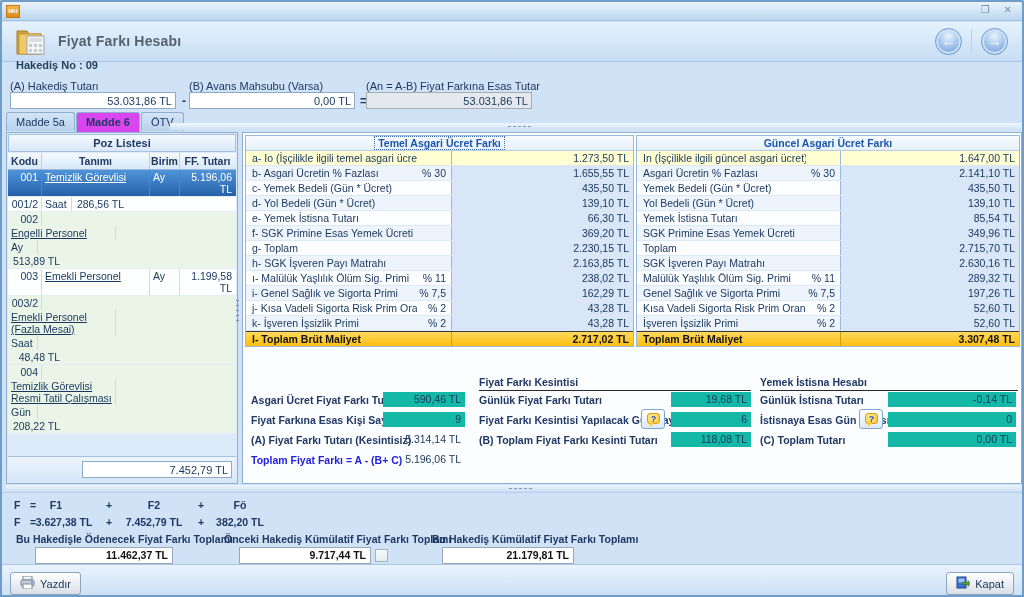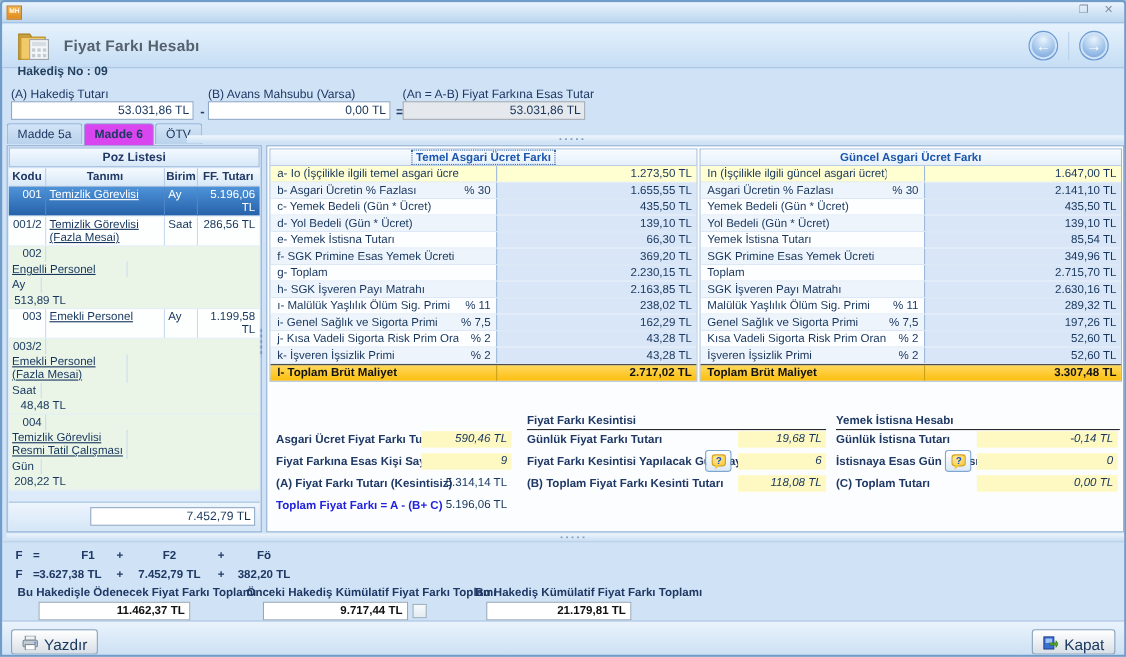--- a/index.html
+++ b/index.html
@@ -67,35 +67,35 @@
   .crow.hl .cv{background:#ffffd2;}
   .t1 .cv{width:182px;}
   .t2 .cv{width:179px;}
   .ct-total{display:flex;height:15px;font-size:10.5px;font-weight:bold;color:#121212;background:linear-gradient(#ffd95e,#fdbe0f);border-top:1px solid #3a3a3a;}
   .ct-total .cl{line-height:14px;}
   .ct-total .cv{background:transparent;border-left:1px solid #caa21a;}
   
   .slabel{position:absolute;font-size:10.5px;font-weight:bold;color:#1f3864;white-space:nowrap;}
   .slabel.blue{color:#2222dd;}
   .sval{position:absolute;height:15px;font-size:10.5px;color:#17365d;text-align:right;line-height:15px;padding-right:4px;}
-  .sval.gray{background:#fef9c3;font-style:italic;}
+  .sval.gray{background:#14b8a6;}
   .sec-title{position:absolute;font-size:10.5px;font-weight:bold;color:#1f3864;border-bottom:1px solid #2a2a2a;padding-bottom:2px;}
   .helpbtn{position:absolute;width:24px;height:20px;border:1px solid #7ea6cf;border-radius:3px;background:linear-gradient(#ffffff,#dcE9f6);cursor:pointer;}
   .bubble{position:absolute;left:5px;top:3px;width:13px;height:11px;background:radial-gradient(circle at 35% 30%,#ffec9a,#fdc72f);border:1px solid #d89e12;border-radius:3px;color:#1b55c8;font-size:9px;font-weight:bold;text-align:center;line-height:10px;}
   .bubble:after{content:"";position:absolute;left:2px;bottom:-4px;border:2px solid transparent;border-top-color:#fdc72f;border-left-color:#fdc72f;}
   
   .h-splitter{position:absolute;left:4px;top:483px;width:1016px;height:7px;background:linear-gradient(#eef5fd,#c8ddf2);}
   .formula{position:absolute;left:0;top:490px;width:100%;height:40px;border-top:1px solid #b9d0e8;}
   .fx{position:absolute;font-size:10.5px;font-weight:bold;color:#1f3864;text-align:center;}
   .totals-label{position:absolute;top:531px;font-size:10.5px;font-weight:bold;color:#1f3864;white-space:nowrap;}
   .totals-field{position:absolute;top:545px;height:17px;background:#fff;border:1px solid #98a8ba;font-size:10.5px;font-weight:bold;color:#111;text-align:right;line-height:15px;padding-right:4px;}
   .checkbox{position:absolute;left:373px;top:547px;width:13px;height:13px;border:1px solid #a2b3c2;background:linear-gradient(#f7fafc,#e3ecf3);cursor:pointer;}
   
   .bottombar{position:absolute;left:0;top:562px;width:100%;height:35px;background:linear-gradient(#eaf3fd,#c9def2);border-top:1px solid #adc6e0;}
-  .btn{position:absolute;top:7px;height:23px;display:flex;align-items:flex-end;gap:5px;padding:0 9px;background:linear-gradient(#ffffff,#d9dfe6);border:1px solid #8ba4bd;border-radius:3px;font-size:14px;color:#17365d;cursor:pointer;}
+  .btn{position:absolute;top:7px;height:23px;display:flex;align-items:center;gap:5px;padding:0 9px;background:linear-gradient(#ffffff,#d9dfe6);border:1px solid #8ba4bd;border-radius:3px;font-size:11px;color:#17365d;cursor:pointer;}
   .btn.print{left:8px;}
   .btn.close{right:8px;}
 </style>
 </head>
 <body>
 
 <div class="window">
 
   <div class="titlebar">
     <div class="app-icon">MH</div>
@@ -158,21 +158,20 @@
     </div>
     <div class="poz-rows">
         <div class="prow sel">
     <div class="c-kodu">001</div>
     <div class="c-tanim">Temizlik Görevlisi</div>
     <div class="c-birim">Ay</div>
     <div class="c-tutar">5.196,06 TL</div>
   </div>
         <div class="prow">
     <div class="c-kodu">001/2</div>
-    <div class="c-tanim">Temizlik Görevlisi (Fazla Mesai)</div>
     <div class="c-birim">Saat</div>
     <div class="c-tutar">286,56 TL</div>
   </div>
         <div class="prow shade">
     <div class="c-kodu">002</div>
     <div class="c-tanim">Engelli Personel</div>
     <div class="c-birim">Ay</div>
     <div class="c-tutar">513,89 TL</div>
   </div>
         <div class="prow">
@@ -374,21 +373,21 @@
     <div class="sval gray" style="left:645px;top:299px;width:128px">0,00 TL</div>
   </div>
 
   <div class="h-splitter">
     <span class="dots-h" style="left:502px;top:2px"></span>
   </div>
 
   <div class="formula">
     <span class="fx" style="left:12px;top:6px">F</span>
     <span class="fx" style="left:28px;top:6px">=</span>
-    <span class="fx" style="left:56px;top:6px;width:44px">F1</span>
+    <span class="fx" style="left:32px;top:6px;width:44px">F1</span>
     <span class="fx" style="left:104px;top:6px">+</span>
     <span class="fx" style="left:128px;top:6px;width:48px">F2</span>
     <span class="fx" style="left:196px;top:6px">+</span>
     <span class="fx" style="left:214px;top:6px;width:48px">Fö</span>
     <span class="fx" style="left:12px;top:23px">F</span>
     <span class="fx" style="left:28px;top:23px">=</span>
     <span class="fx" style="left:28px;top:23px;width:68px">3.627,38 TL</span>
     <span class="fx" style="left:104px;top:23px">+</span>
     <span class="fx" style="left:120px;top:23px;width:64px">7.452,79 TL</span>
     <span class="fx" style="left:196px;top:23px">+</span>

